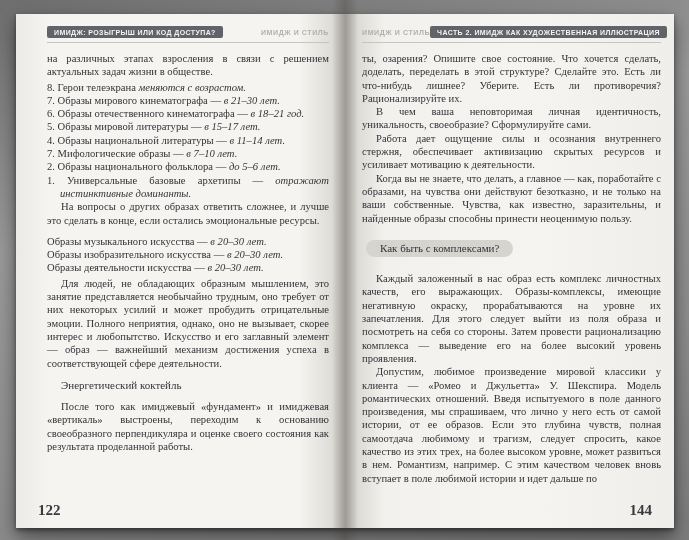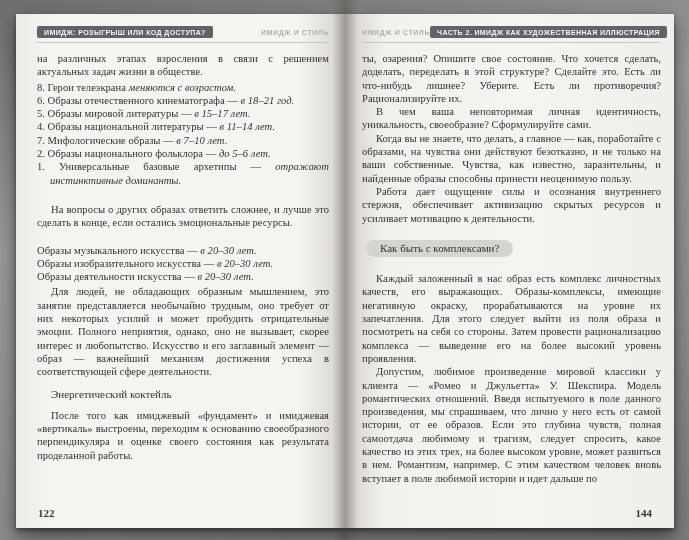--- a/index.html
+++ b/index.html
@@ -9,21 +9,21 @@
     font-family:"Liberation Serif",serif;
   }
   .scene{position:relative;width:689px;height:540px;}
   .book{
     position:absolute;left:16px;top:14px;width:658px;height:514px;
     display:flex;box-shadow:0 8px 18px rgba(0,0,0,.5),0 2px 4px rgba(0,0,0,.4);
   }
   .page{position:relative;width:329px;height:100%;box-sizing:border-box;color:#343339;}
   .page.left{
     background:linear-gradient(90deg,#eceae6 0%,#f5f4f0 10%,#f5f4f0 86%,#dedcd7 96%,#c6c4bf 100%);
-    padding:12px 16px 24px 21px;
+    padding:12px 16px 24px 31px;
   }
   .page.right{
     background:linear-gradient(90deg,#c2c0bb 0%,#dddbd6 4%,#f2f1ed 12%,#f5f4f0 55%,#efeeea 100%);
     padding:12px 13px 24px 17px;
   }
   .spine{position:absolute;left:50%;top:0;width:26px;height:100%;margin-left:-13px;
     background:linear-gradient(90deg,rgba(0,0,0,0) 0%,rgba(60,55,50,.28) 50%,rgba(0,0,0,0) 100%);pointer-events:none;}
   .running-head{
     display:flex;align-items:center;justify-content:space-between;
     border-bottom:1px solid #c7c5c0;padding-bottom:4px;margin-bottom:9px;
@@ -31,50 +31,51 @@
   }
   .rh-badge{
     background:#606368;color:#f4f4f2;font-size:7px;letter-spacing:.4px;
     padding:2.5px 7px;border-radius:2px;white-space:nowrap;font-weight:bold;
   }
   .rh-title{color:#b2b0ac;font-size:7px;letter-spacing:.6px;white-space:nowrap;font-weight:bold;}
   .page-body{font-size:10.6px;line-height:13.3px;text-align:justify;}
   .page-body p{margin:0;}
   p.ind{text-indent:14px;}
   p.li{padding-left:13px;text-indent:-13px;}
-  .list-block{margin:2px 0 16px 0;font-family:Liberation Serif, serif;}
-  .arts-block{margin:14px 0 2px 0;}
+  .list-block{margin:2px 0 0 0;font-family:Liberation Serif, serif;}
+  .arts-block{margin:8px 0 2px 0;}
   em{font-style:italic;}
   .sec-heading{
     font-weight:normal;font-size:11px;margin:9px 0 8px 14px;
   }
   .sec-heading.pill{
     display:inline-block;background:#d6d4cf;border-radius:9px;
     padding:2px 14px;margin-left:4px;
   }
   .heading-row{margin:6px 0 7px 0;}
-  .page-num{position:absolute;bottom:9px;font-weight:bold;font-size:11px;color:#3a393f;}
+  .page-num{position:absolute;bottom:9px;font-weight:bold;font-size:15px;color:#3a393f;}
   .page.left .page-num{left:22px;}
   .page.right .page-num{right:22px;}
 </style>
 </head>
 <body>
 
 <div class="scene">
   <div class="book">
 
     <div class="page left">
       <div class="running-head">
         <span class="rh-badge">ИМИДЖ: РОЗЫГРЫШ ИЛИ КОД ДОСТУПА?</span>
         <span class="rh-title">ИМИДЖ И СТИЛЬ</span>
       </div>
       <div class="page-body">
         <p>на различных этапах взросления в связи с решением актуальных задач жизни в обществе.</p>
         <div class="list-block">
           <p class="li"><span>8. Герои телеэкрана </span><em>меняются с возрастом.</em></p>
+          <p class="li"><span>7. Образы мирового кинематографа — </span><em>в 21–30 лет.</em></p>
           <p class="li"><span>6. Образы отечественного кинематографа — </span><em>в 18–21 год.</em></p>
           <p class="li"><span>5. Образы мировой литературы — </span><em>в 15–17 лет.</em></p>
           <p class="li"><span>4. Образы национальной литературы — </span><em>в 11–14 лет.</em></p>
           <p class="li"><span>7. Мифологические образы — </span><em>в 7–10 лет.</em></p>
           <p class="li"><span>2. Образы национального фольклора — </span><em>до 5–6 лет.</em></p>
           <p class="li"><span>1. Универсальные базовые архетипы — </span><em>отражают инстинктивные доминанты.</em></p>
         </div>
         <p class="ind">На вопросы о других образах ответить сложнее, и лучше это сделать в конце, если остались эмоциональные ресурсы.</p>
         <div class="arts-block">
           <p><span>Образы музыкального искусства — </span><em>в 20–30 лет.</em></p>
@@ -89,22 +90,22 @@
     </div>
 
     <div class="page right">
       <div class="running-head">
         <span class="rh-title">ИМИДЖ И СТИЛЬ</span>
         <span class="rh-badge">ЧАСТЬ 2. ИМИДЖ КАК ХУДОЖЕСТВЕННАЯ ИЛЛЮСТРАЦИЯ</span>
       </div>
       <div class="page-body">
         <p>ты, озарения? Опишите свое состояние. Что хочется сделать, доделать, переделать в этой структуре? Сделайте это. Есть ли что-нибудь лишнее? Уберите. Есть ли противоречия? Рационализируйте их.</p>
         <p class="ind">В чем ваша неповторимая личная идентичность, уникальность, своеобразие? Сформулируйте сами.</p>
+        <p class="ind">Работа дает ощущение силы и осознания внутреннего стержня, обеспечивает активизацию скрытых ресурсов и усиливает мотивацию к деятельности.</p>
         <p class="ind">Когда вы не знаете, что делать, а главное — как, поработайте с образами, на чувства они действуют безотказно, и не только на ваши собственные. Чувства, как известно, заразительны, и найденные образы способны принести неоценимую пользу.</p>
-        <p class="ind">Работа дает ощущение силы и осознания внутреннего стержня, обеспечивает активизацию скрытых ресурсов и усиливает мотивацию к деятельности.</p>
         <div class="heading-row">
           <span class="sec-heading pill">Как быть с комплексами?</span>
         </div>
         <p class="ind">Каждый заложенный в нас образ есть комплекс личностных качеств, его выражающих. Образы-комплексы, имеющие негативную окраску, прорабатываются на уровне их запечатления. Для этого следует выйти из поля образа и посмотреть на себя со стороны. Затем провести рационализацию комплекса — выведение его на более высокий уровень проявления.</p>
         <p class="ind">Допустим, любимое произведение мировой классики у клиента — «Ромео и Джульетта» У. Шекспира. Модель романтических отношений. Введя испытуемого в поле данного произведения, мы спрашиваем, что лично у него есть от самой истории, от ее образов. Если это глубина чувств, полная самоотдача любимому и трагизм, следует спросить, какое качество из этих трех, на более высоком уровне, может развиться в нем. Романтизм, например. С этим качеством человек вновь вступает в поле любимой истории и идет дальше по</p>
       </div>
       <div class="page-num">144</div>
     </div>
 
   </div>

